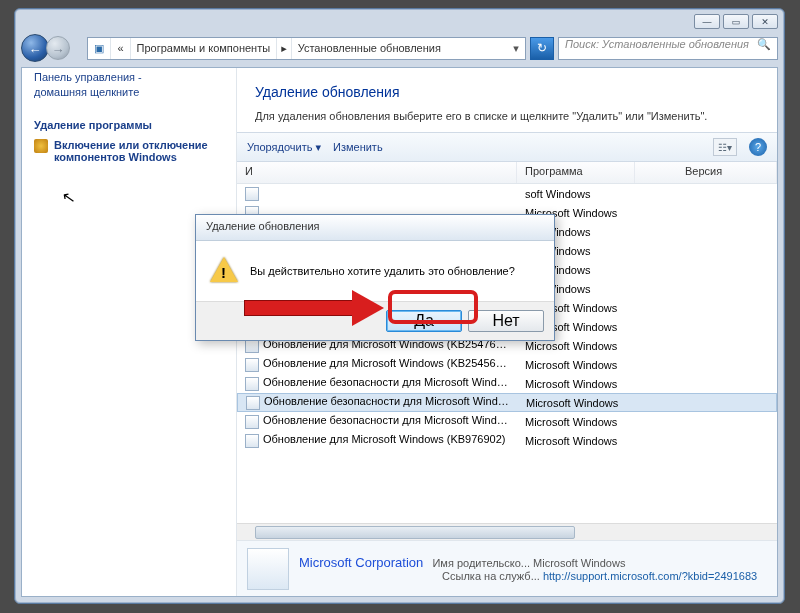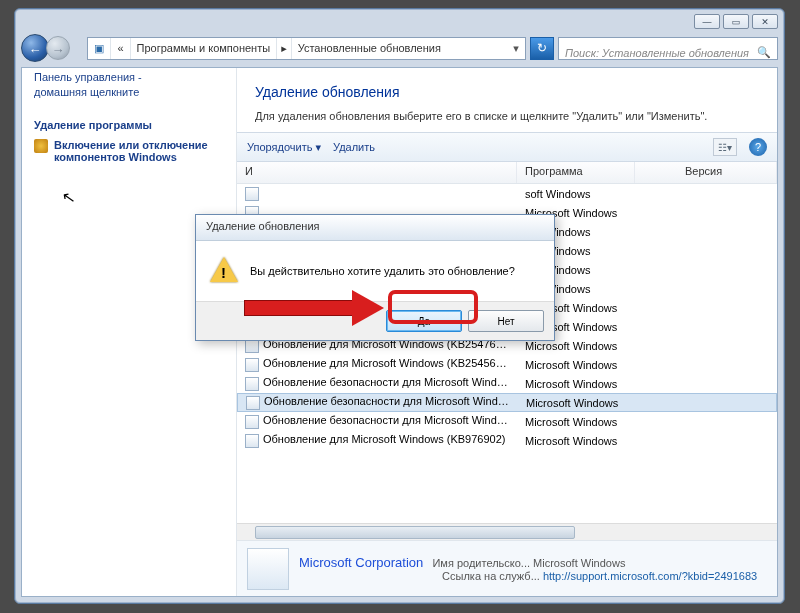--- a/index.html
+++ b/index.html
@@ -81,21 +81,21 @@
   width: 24px; height: 23px;
   background: linear-gradient(#4a9ae8,#1a5fa8);
   border: 1px solid #1a5fa8;
   color: #fff; display: flex; align-items: center; justify-content: center;
   font-size: 12px;
 }
 .searchbox {
   width: 220px; height: 23px;
   background: #fff;
   border: 1px solid #8aa0ba;
-  display: flex; align-items: flex-end;
+  display: flex; align-items: flex-start;
   padding: 0 6px;
   color: #888; font-style: italic; font-size: 11px;
 }
 .searchbox .sicon { font-style: normal; color: #5a7aa8; }
 .body {
   position: absolute;
   left: 6px; right: 6px; top: 58px; bottom: 6px;
   background: #fff;
   border: 1px solid #9ab0c8;
   display: flex;
@@ -246,21 +246,21 @@
   border-top: 1px solid #dcdcdc;
   padding: 8px 10px;
   display: flex;
   justify-content: flex-end;
   gap: 6px;
 }
 .dbtn {
   width: 76px; height: 22px;
   border: 1px solid #8a9aaa;
   background: linear-gradient(#fdfdfd,#e4e8ec);
-  font-size: 10px;
+  font-size: 16px;
   display: flex; align-items: center; justify-content: center;
   border-radius: 2px;
 }
 .dbtn.focus {
   border: 1px solid #2a8ad8;
   box-shadow: 0 0 0 1px #6ab8f0 inset;
   background: linear-gradient(#eaf4fd,#c8e4f8);
 }
 
 .ring {
@@ -353,21 +353,21 @@
     <div class="rightpane">
       <div class="rp-head">
         <div class="rp-title">Удаление обновления</div>
         <div class="rp-sub">Для удаления обновления выберите его в списке и щелкните "Удалить" или "Изменить".</div>
       </div>
       <div class="toolbar">
         <div class="tb">
           <span>Упорядочить</span>
           <span>▾</span>
         </div>
-        <div class="tb">Удалить</div>
+        <div class="tb">Изменить</div>
         <div class="spacer"></div>
         <div class="viewicon">
           <span>☷</span> ▾
         </div>
         <div class="helpicon">
           <span>?</span>
         </div>
       </div>
       <div class="listhead">
         <div class="col col-name">И</div>

